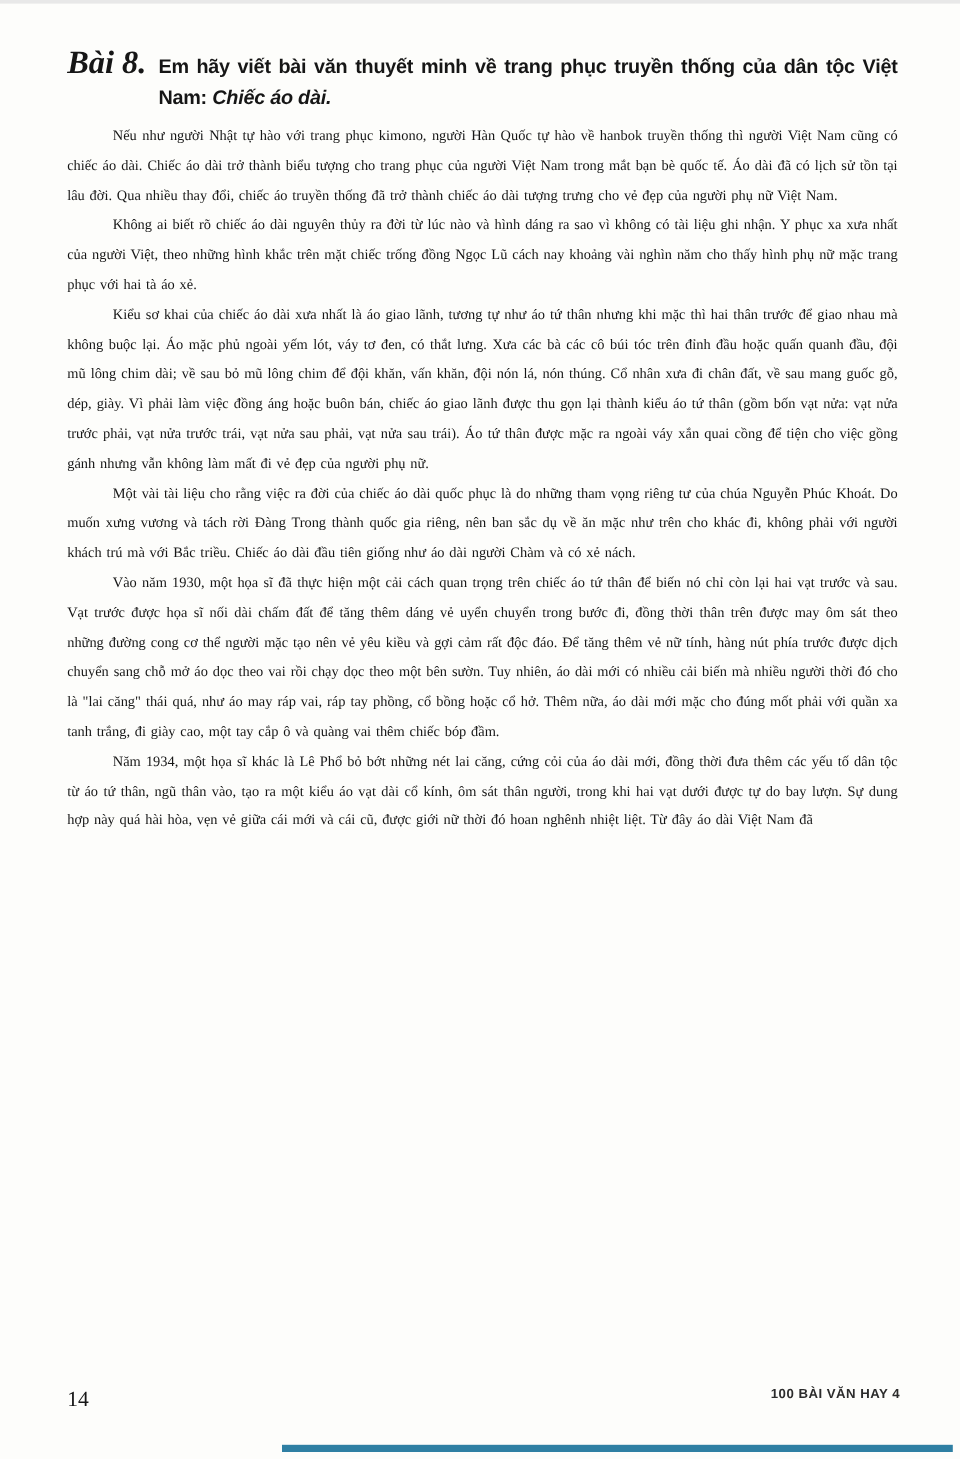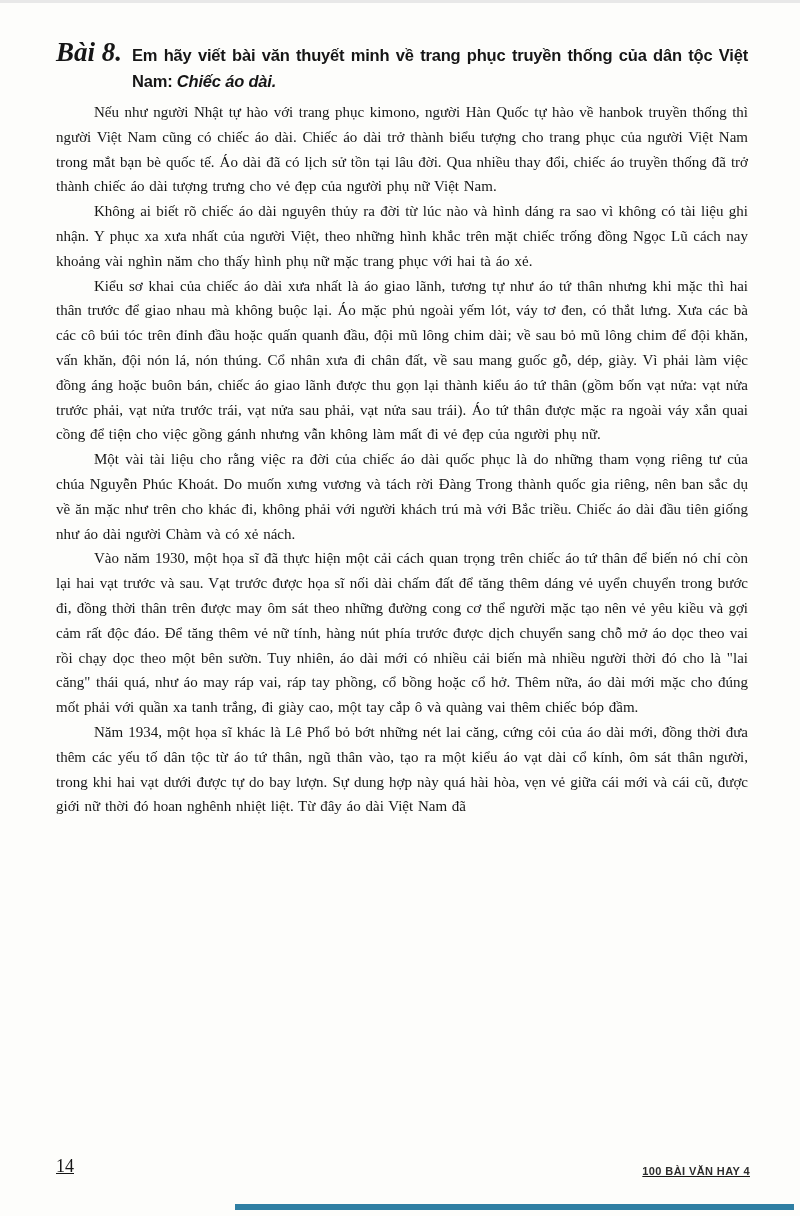--- a/index.html
+++ b/index.html
@@ -47,38 +47,37 @@
     font-family:"Liberation Serif", serif;
     font-style:italic;
     font-weight:bold;
     font-size:24px;
     letter-spacing:1px;
     margin:6px 0 8px 0;
   }
 
   
   .essay-body {
-    font-size:15px;
+    font-size:12px;
     line-height:24.8px;
     text-align:justify;
     word-spacing:1px;
   }
   .essay-body p {
     margin:0;
     text-indent:38px;
   }
 
   
   .page-footer {
     position:absolute;
     left:56px; right:50px; bottom:42px;
     display:flex;
     justify-content:space-between;
-    align-items:flex-end;
-    text-decoration:underline;
+    align-items:flex-start;
   }
   .page-number {
     font-family:"Liberation Serif", serif;
     font-size:18px;
   }
   .running-title {
     font-family:"Liberation Sans", sans-serif;
     font-weight:bold;
     font-size:11px;
     letter-spacing:0.4px;

